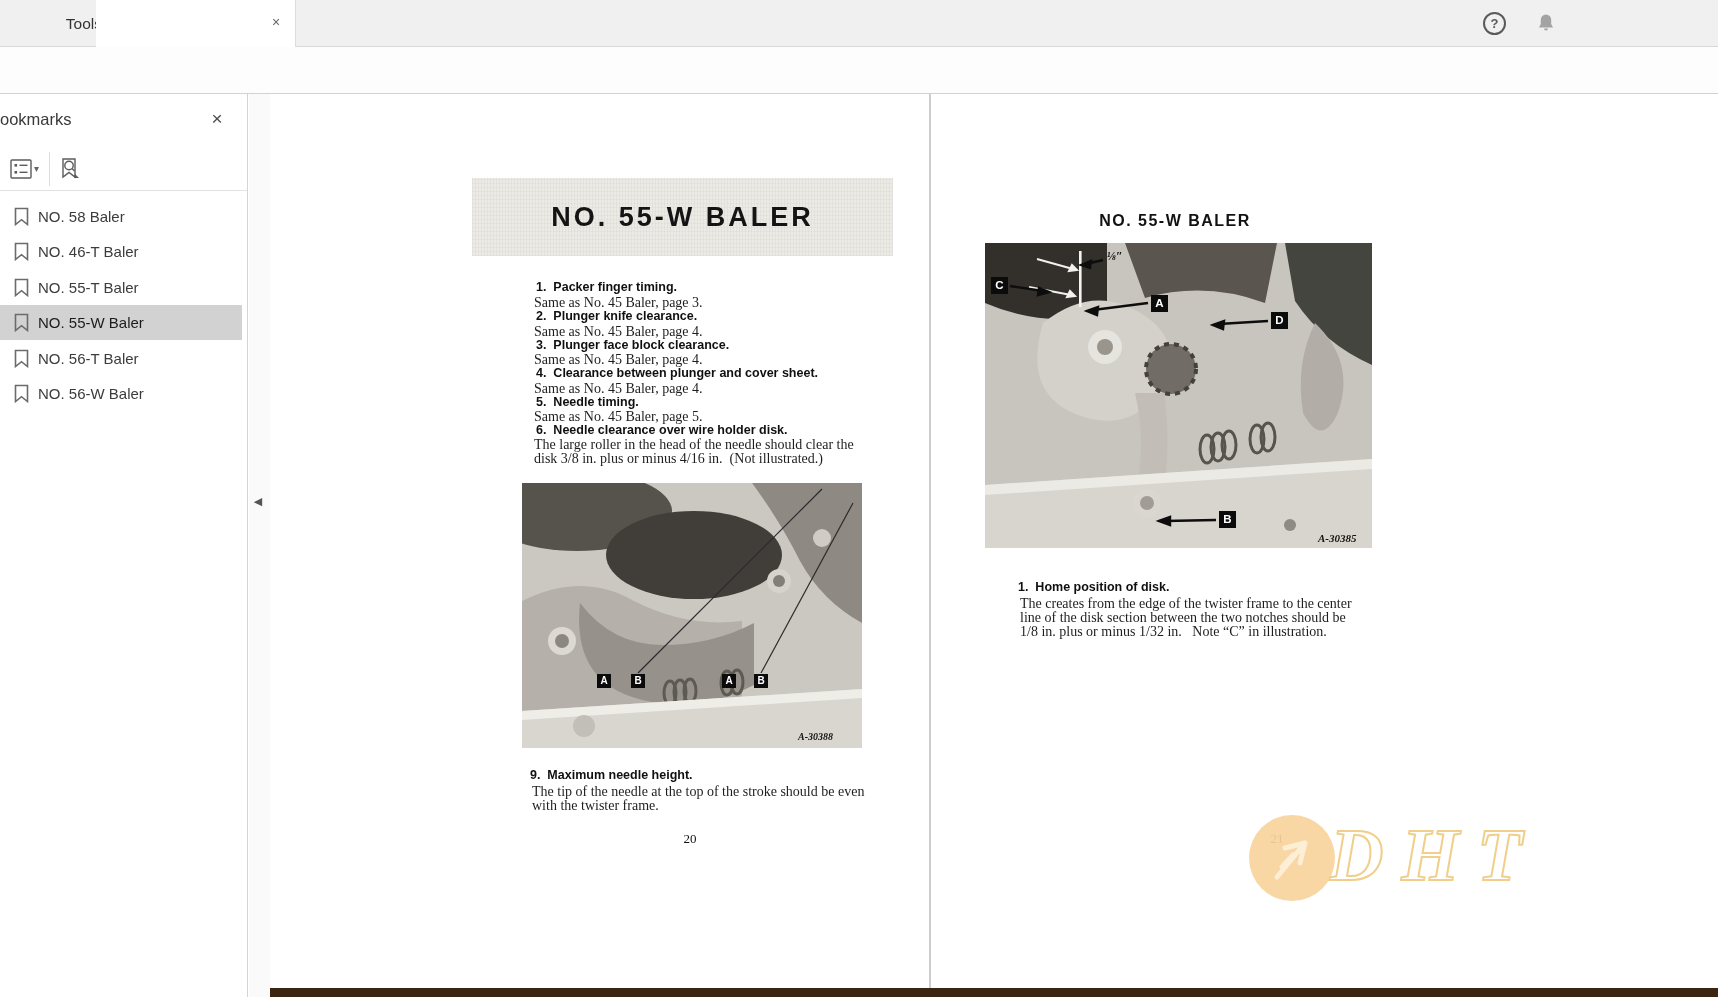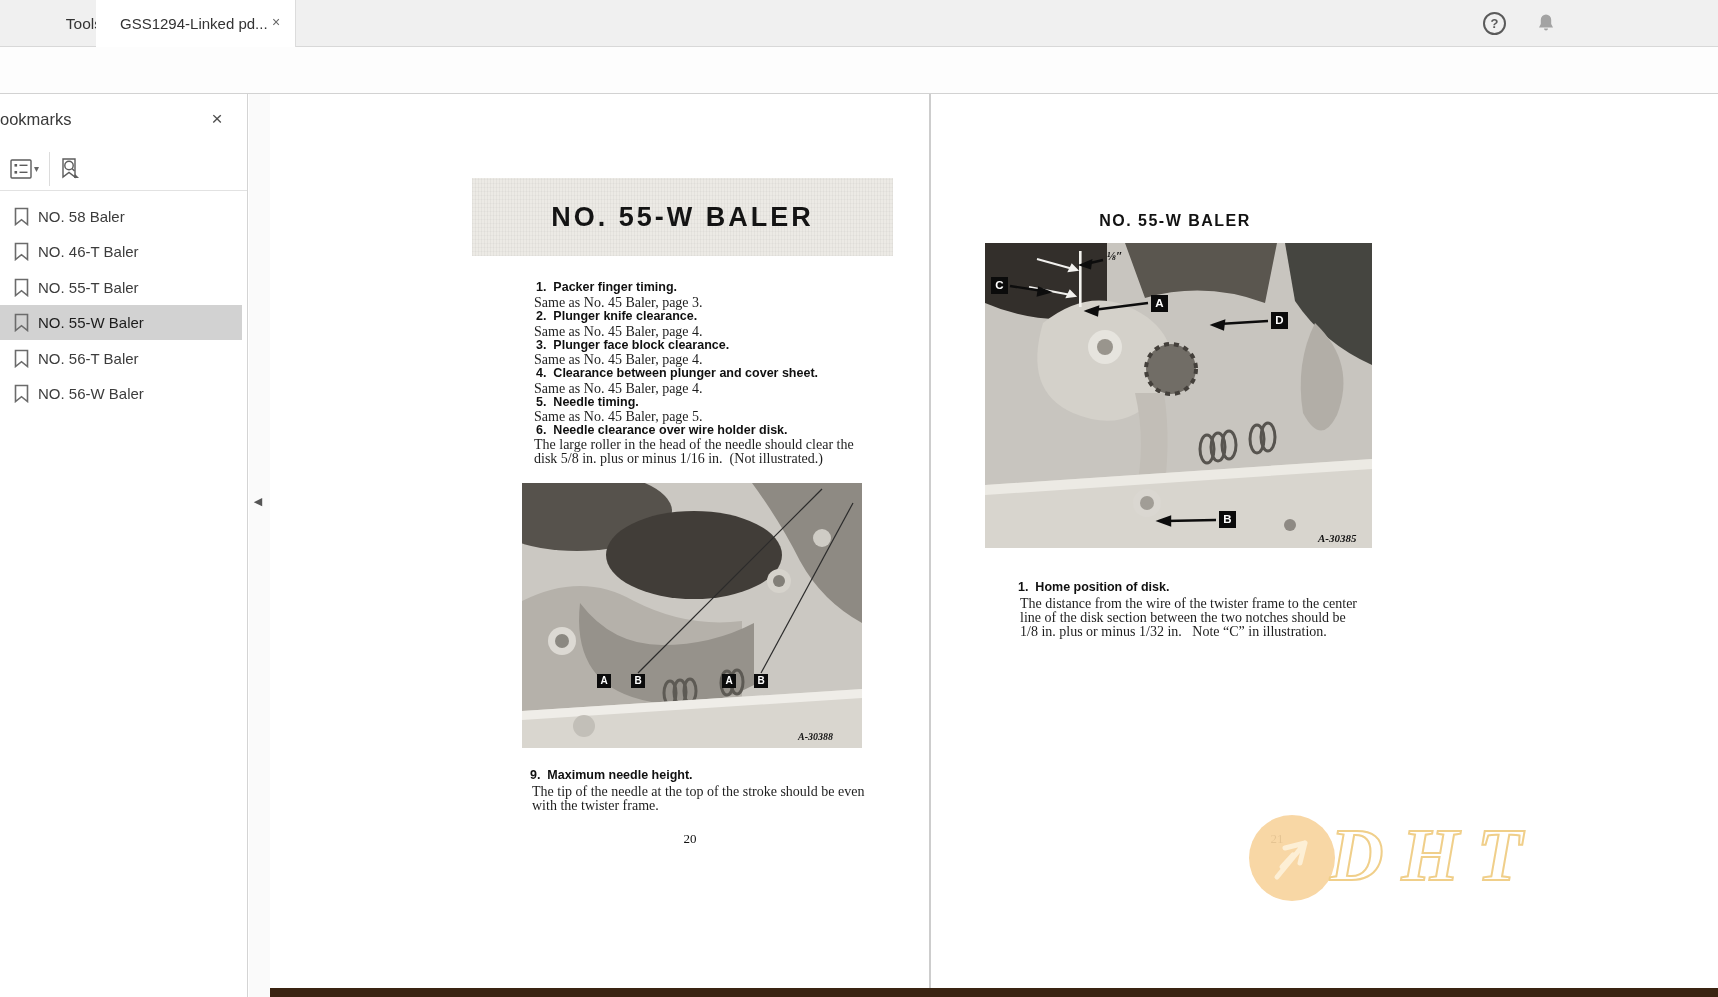--- a/index.html
+++ b/index.html
@@ -76,21 +76,20 @@
   .bottom-bar { position:absolute; left:0; top:894px; width:1448px; height:9px; background:#3a2412; }
 </style>
 </head>
 <body>
 
 <div id="app">
 
   <div class="tabbar">
     <div class="tools-tab">Tools</div>
     <div class="doc-tab">
-      <span class="tab-label">GSS1294-Linked pd...</span>
       <span class="tab-close">×</span>
     </div>
     <div class="help-btn">?</div>
     <div class="bell">
       <svg viewBox="0 0 24 24">
           <path d="M12 3.5a5.2 5.2 0 0 0-5.2 5.2v4.4L5 16.5h14l-1.8-3.4V8.7A5.2 5.2 0 0 0 12 3.5z" fill="#a3a3a3"></path>
           <path d="M10 17.5a2 2 0 0 0 4 0z" fill="#a3a3a3"></path>
         </svg>
     </div>
   </div>
@@ -246,21 +245,21 @@
     <div class="it" style="left:266px;top:215px">2.  Plunger knife clearance.</div>
     <div class="bd" style="left:264px;top:230px">Same as No. 45 Baler, page 4.</div>
     <div class="it" style="left:266px;top:244px">3.  Plunger face block clearance.</div>
     <div class="bd" style="left:264px;top:258px">Same as No. 45 Baler, page 4.</div>
     <div class="it" style="left:266px;top:272px">4.  Clearance between plunger and cover sheet.</div>
     <div class="bd" style="left:264px;top:287px">Same as No. 45 Baler, page 4.</div>
     <div class="it" style="left:266px;top:301px">5.  Needle timing.</div>
     <div class="bd" style="left:264px;top:315px">Same as No. 45 Baler, page 5.</div>
     <div class="it" style="left:266px;top:329px">6.  Needle clearance over wire holder disk.</div>
     <div class="bd" style="left:264px;top:343px">The large roller in the head of the needle should clear the</div>
-    <div class="bd" style="left:264px;top:357px">disk 5/8 in. plus or minus 1/16 in.  (Not illustrated.)</div>
+    <div class="bd" style="left:264px;top:357px">disk 3/8 in. plus or minus 4/16 in.  (Not illustrated.)</div>
 
     <div class="photo" style="left:252px;top:389px;width:340px;height:265px">
       <svg class="art" width="340" height="265" viewBox="0 0 340 265">
         <rect width="340" height="265" fill="#cbc8c2"></rect>
         <ellipse cx="55" cy="28" rx="95" ry="40" fill="#56524c"></ellipse>
         <ellipse cx="172" cy="72" rx="88" ry="44" fill="#413d38"></ellipse>
         <path d="M230 0 H340 V140 Q300 118 278 78 Q258 38 230 0 Z" fill="#8e8a83"></path>
         <path d="M0 118 Q60 88 112 118 Q165 145 220 138 L220 265 L0 265 Z" fill="#b5b1aa"></path>
         <path d="M58 120 q32 42 82 42 t92 -22 l0 62 q-62 32 -122 12 t-52 -94z" fill="#96928b"></path>
         <circle cx="40" cy="158" r="14" fill="#dcd9d3"></circle>
@@ -341,21 +340,21 @@
       </svg>
       <div class="measure" style="left:122px;top:6px">⅛″</div>
       <div class="chip big" style="left:6px;top:34px">C</div>
       <div class="chip big" style="left:166px;top:52px">A</div>
       <div class="chip big" style="left:286px;top:69px">D</div>
       <div class="chip big" style="left:234px;top:268px">B</div>
     </div>
     <div class="photo-caption" style="left:1048px;top:438px">A-30385</div>
 
     <div class="it" style="left:748px;top:486px">1.  Home position of disk.</div>
-    <div class="bd" style="left:750px;top:502px">The distance from the wire of the twister frame to the center</div>
+    <div class="bd" style="left:750px;top:502px">The creates from the edge of the twister frame to the center</div>
     <div class="bd" style="left:750px;top:516px">line of the disk section between the two notches should be</div>
     <div class="bd" style="left:750px;top:530px">1/8 in. plus or minus 1/32 in.   Note “C” in illustration.</div>
     <div class="pageno" style="left:982px;top:737px">21</div>
 
     <div class="wm-circle">
       <svg width="86" height="86" viewBox="0 0 86 86">
         <path d="M28 62 L56 28 M56 28 L36 33 M56 28 L51 48 M33 52 L44 40" stroke="#fdeed2" stroke-width="5" fill="none" stroke-linecap="round"></path>
       </svg>
     </div>
     <div class="wm-dht">

